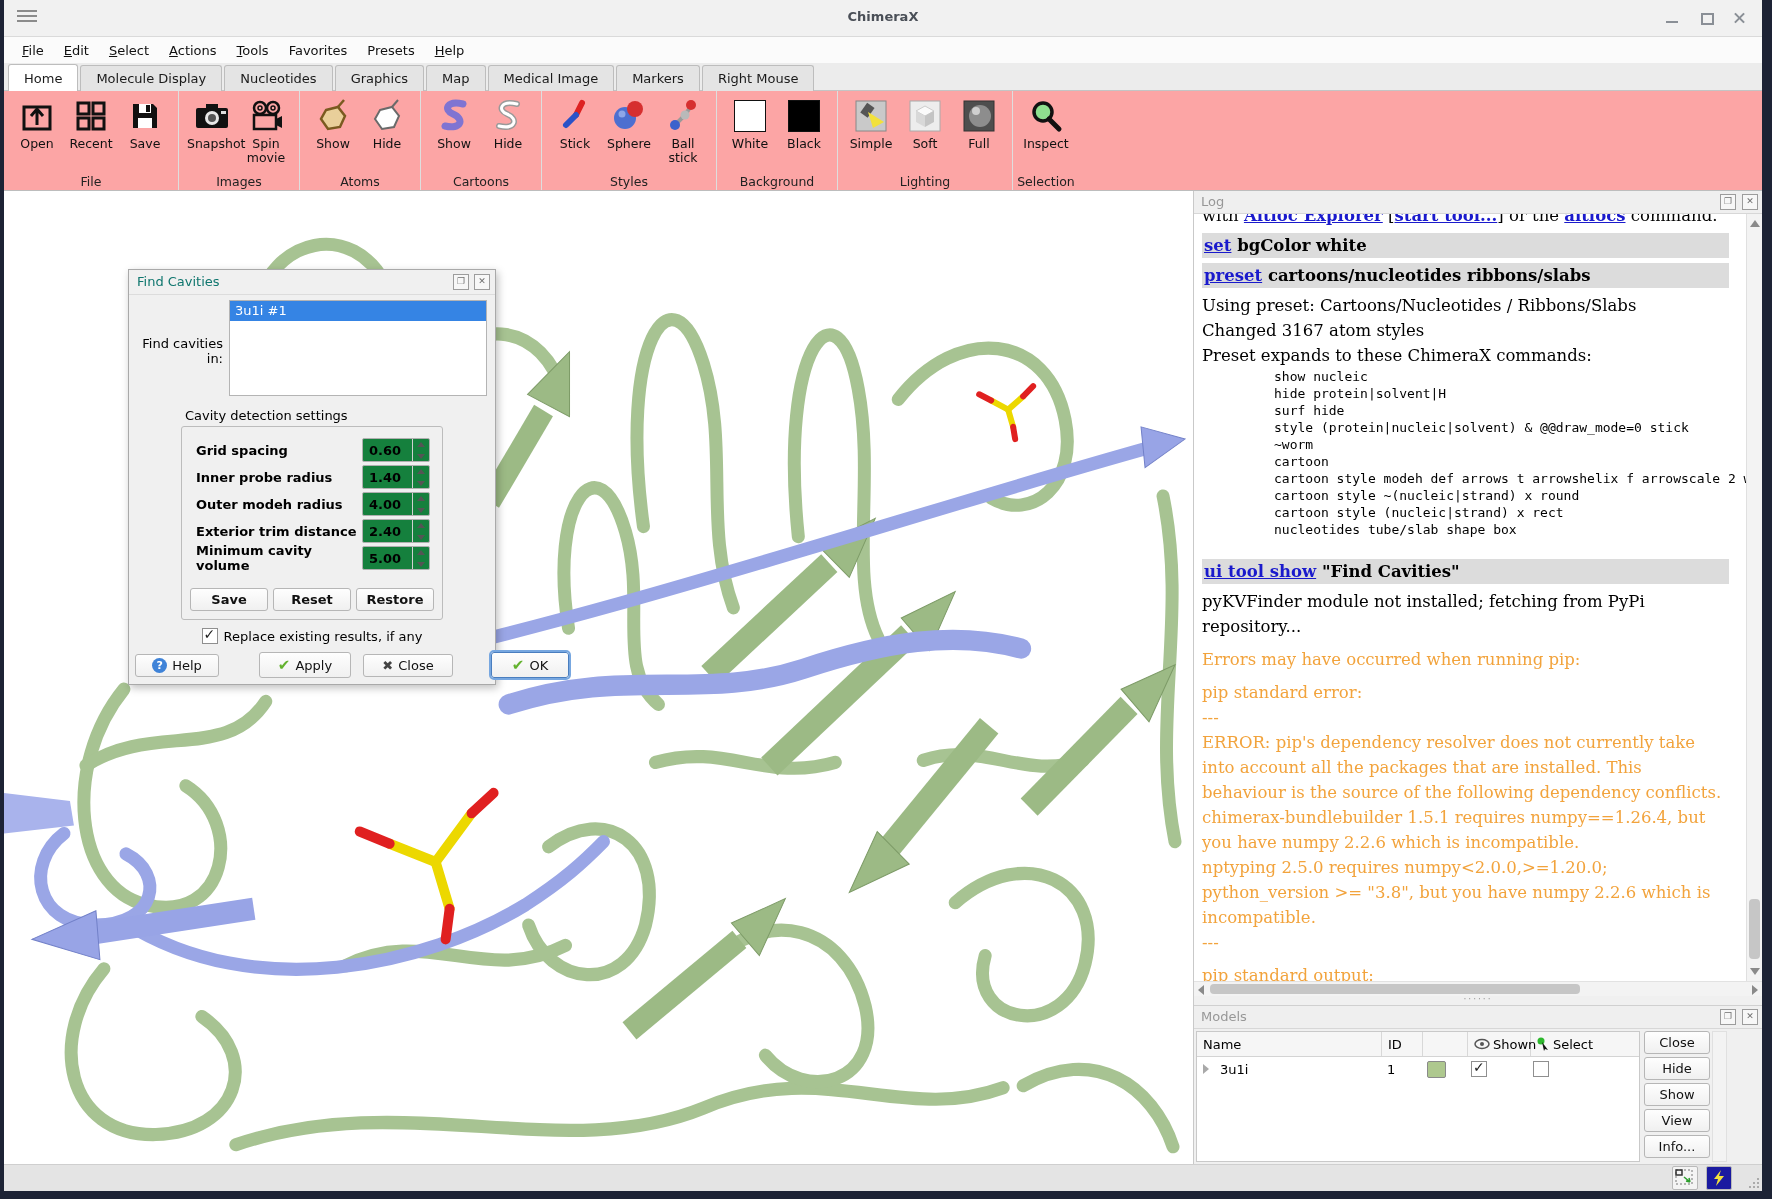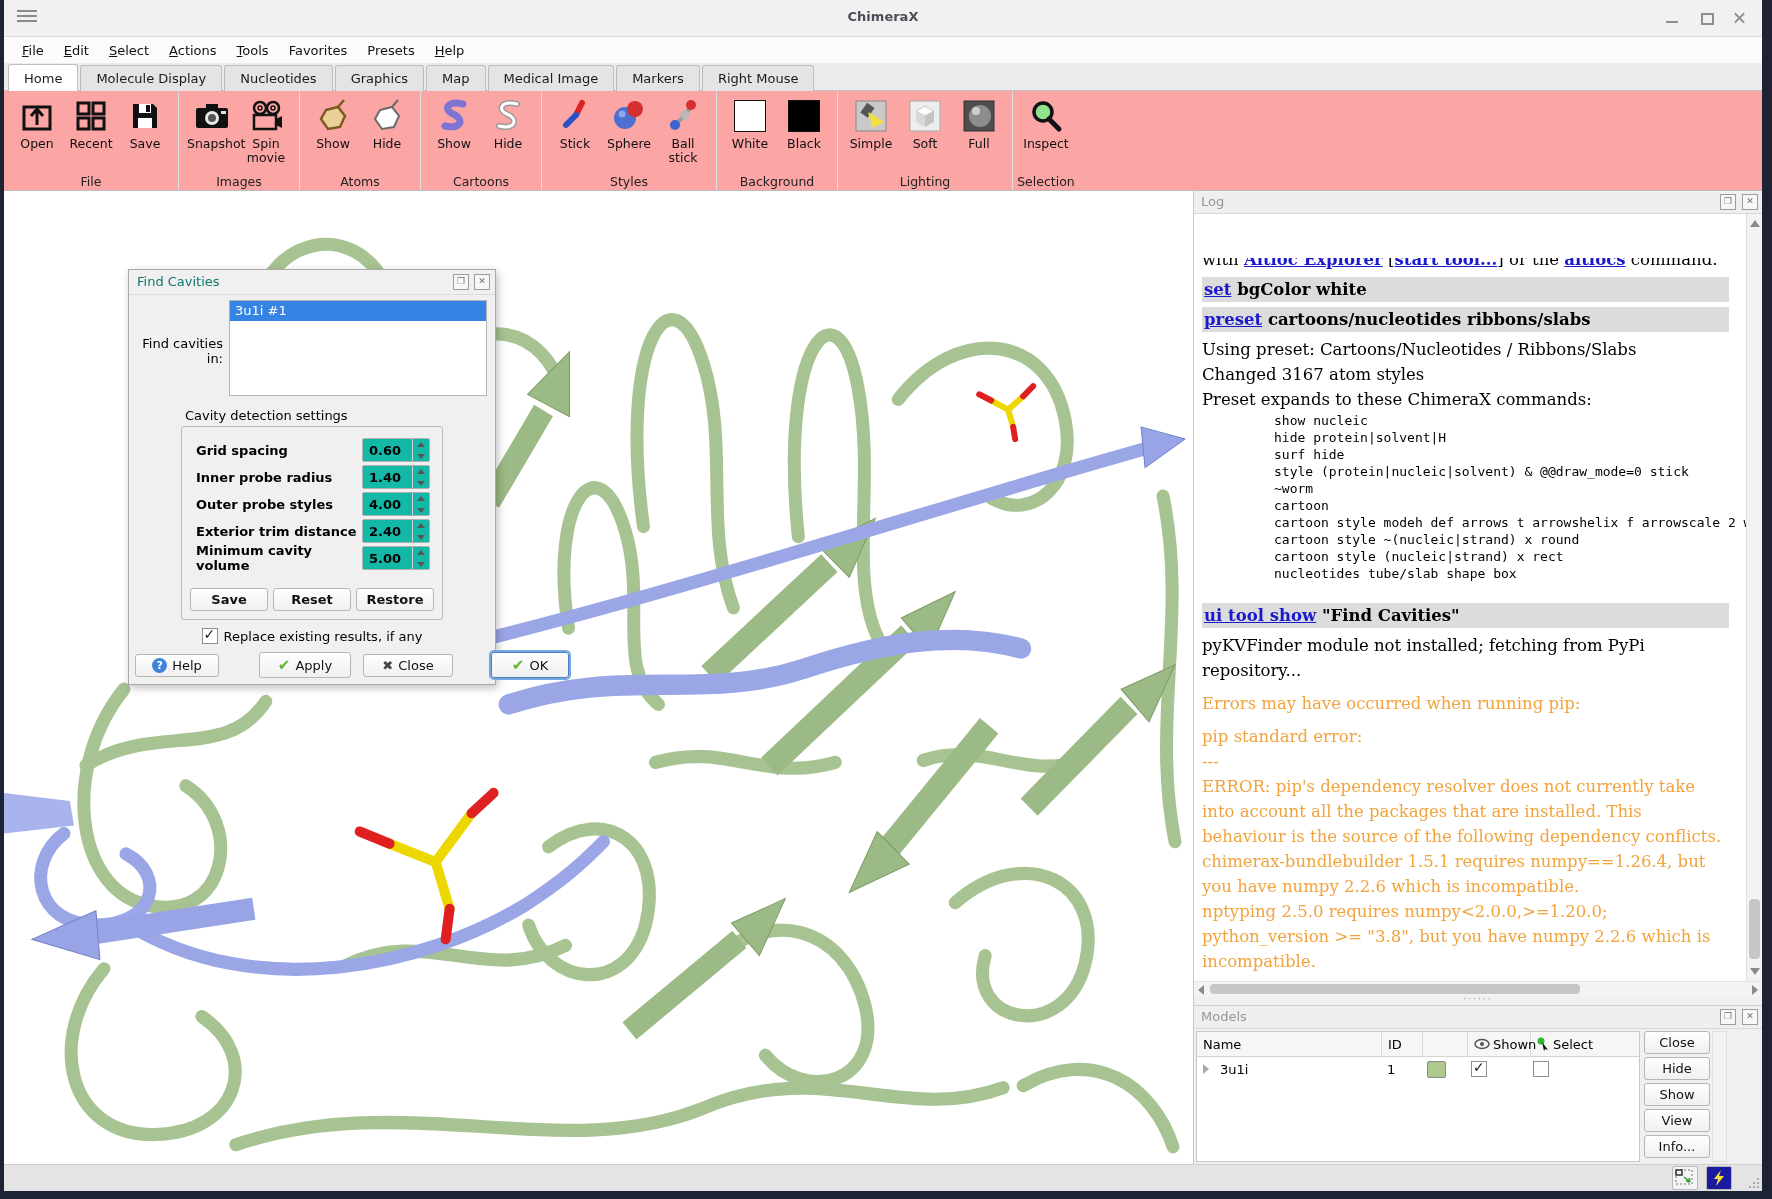--- a/index.html
+++ b/index.html
@@ -37,21 +37,21 @@
   .viewport svg{position:absolute;inset:0;width:100%;height:100%;}
   .rightcol{width:568px;flex:none;display:flex;flex-direction:column;background:#f0f0f0;}
   .panel{display:flex;flex-direction:column;min-height:0;}
   .ptitle{height:22px;background:#efefef;border-bottom:1px solid #d7d7d7;position:relative;flex:none;}
   .ptitle .pname{position:absolute;left:7px;top:3px;font-size:13px;color:#979797;}
   .picons{position:absolute;right:4px;top:3px;display:flex;gap:6px;}
   .picon{width:14px;height:14px;border:1px solid #9c9c9c;background:#f7f7f7;font-size:9px;line-height:13px;text-align:center;color:#6f6f6f;cursor:pointer;}
   
   .logpanel{flex:1;}
   .logwrap{flex:1;background:#fff;position:relative;min-height:0;overflow:hidden;}
-  .logbody{position:absolute;left:0;top:0;right:15px;bottom:0;overflow:hidden;padding:0 18px 0 8px;font-family:"DejaVu Serif","Liberation Serif",serif;font-size:16.5px;color:#000;margin-top:44px;}
+  .logbody{position:absolute;left:0;top:0;right:15px;bottom:0;overflow:hidden;padding:0 18px 0 8px;font-family:"DejaVu Serif","Liberation Serif",serif;font-size:16.5px;color:#000;}
   .clip{margin-top:-11px;}
   .lline{line-height:25px;}
   .lbar{background:#dcdcdc;font-weight:bold;line-height:25px;margin:5px 0;padding-left:2px;}
   .llink{color:#1a1acc;font-weight:bold;text-decoration:underline;cursor:pointer;}
   .lmono{font-family:"DejaVu Sans Mono","Liberation Mono",monospace;font-size:13px;line-height:17px;margin-left:72px;white-space:nowrap;}
   .lorange{color:#f2a33c;line-height:25px;}
   .sp8{height:8px;} .sp16{height:16px;}
   .vscroll{position:absolute;top:0;right:0;bottom:0;width:15px;background:#f3f3f3;border-left:1px solid #e0e0e0;}
   .vscroll .up,.vscroll .dn{position:absolute;left:3px;width:0;height:0;border-left:5px solid transparent;border-right:5px solid transparent;}
   .vscroll .up{top:6px;border-bottom:7px solid #8a8a8a;}
@@ -99,21 +99,21 @@
   .dialog{position:absolute;left:124px;top:78px;width:366px;height:414px;background:#f0f0f0;border:1px solid #a9a9a9;box-shadow:2px 3px 8px rgba(0,0,0,.25);font-size:13px;}
   .dtitle{height:24px;background:#f0f0f0;border-bottom:1px solid #dcdcdc;position:relative;}
   .dtitle .dname{position:absolute;left:8px;top:4px;color:#0f766e;}
   .dlist{position:absolute;left:100px;top:30px;width:256px;height:94px;background:#fff;border:1px solid #b4b4b4;}
   .dlist .sel{background:#3584e4;color:#fff;height:20px;line-height:20px;padding-left:5px;cursor:pointer;}
   .dfindlabel{position:absolute;left:4px;top:66px;width:90px;text-align:right;color:#000;}
   .dsettingstitle{position:absolute;left:56px;top:138px;color:#000;}
   .dgroup{position:absolute;left:52px;top:156px;width:260px;height:192px;border:1px solid #bcbcbc;border-radius:3px;font-weight:bold;}
   .drow{position:absolute;left:14px;right:12px;height:22px;display:flex;align-items:center;}
   .drow .dl{flex:1;color:#000;}
-  .spin{width:66px;height:22px;background:#14b8a6;border:1px solid #b0b0b0;border-radius:2px;display:flex;align-items:center;position:relative;}
+  .spin{width:66px;height:22px;background:#15803d;border:1px solid #b0b0b0;border-radius:2px;display:flex;align-items:center;position:relative;}
   .spin .v{padding-left:6px;font-size:13px;}
   .spin .arrows{position:absolute;right:0;top:0;bottom:0;width:16px;border-left:1px solid #d0d0d0;display:flex;flex-direction:column;}
   .spin .a{flex:1;position:relative;cursor:pointer;}
   .spin .a.up::after{content:"";position:absolute;left:4px;top:3px;border-left:4px solid transparent;border-right:4px solid transparent;border-bottom:5px solid #555;}
   .spin .a.dn::after{content:"";position:absolute;left:4px;top:4px;border-left:4px solid transparent;border-right:4px solid transparent;border-top:5px solid #555;}
   .dgbtns{position:absolute;left:8px;right:8px;bottom:8px;display:flex;justify-content:space-between;}
   .dgbtns .qbtn{width:76px;}
   .dcheckrow{position:absolute;left:0;right:0;top:358px;display:flex;justify-content:center;align-items:center;gap:6px;}
   .dactions{position:absolute;left:6px;right:6px;top:382px;display:flex;align-items:center;}
   .dactions .qbtn{display:flex;align-items:center;justify-content:center;gap:5px;padding:3px 10px;}
@@ -473,21 +473,21 @@
             <span class="dl">Inner probe radius</span>
             <span class="spin">
                 <span class="v">1.40</span>
                 <span class="arrows">
                   <span class="a up"></span>
                   <span class="a dn"></span>
                 </span>
               </span>
           </div>
           <div class="drow" style="top:66px;">
-            <span class="dl">Outer probe styles</span>
+            <span class="dl">Outer modeh radius</span>
             <span class="spin">
                 <span class="v">4.00</span>
                 <span class="arrows">
                   <span class="a up"></span>
                   <span class="a dn"></span>
                 </span>
               </span>
           </div>
           <div class="drow" style="top:93px;">
             <span class="dl">Exterior trim distance</span>

